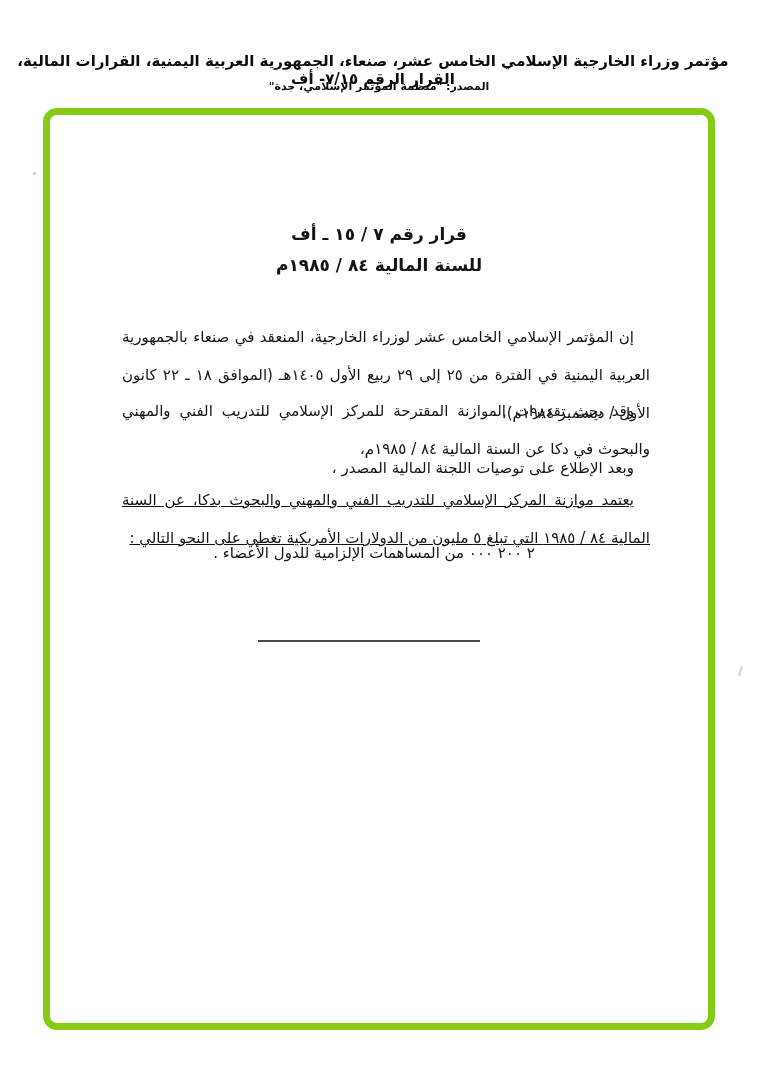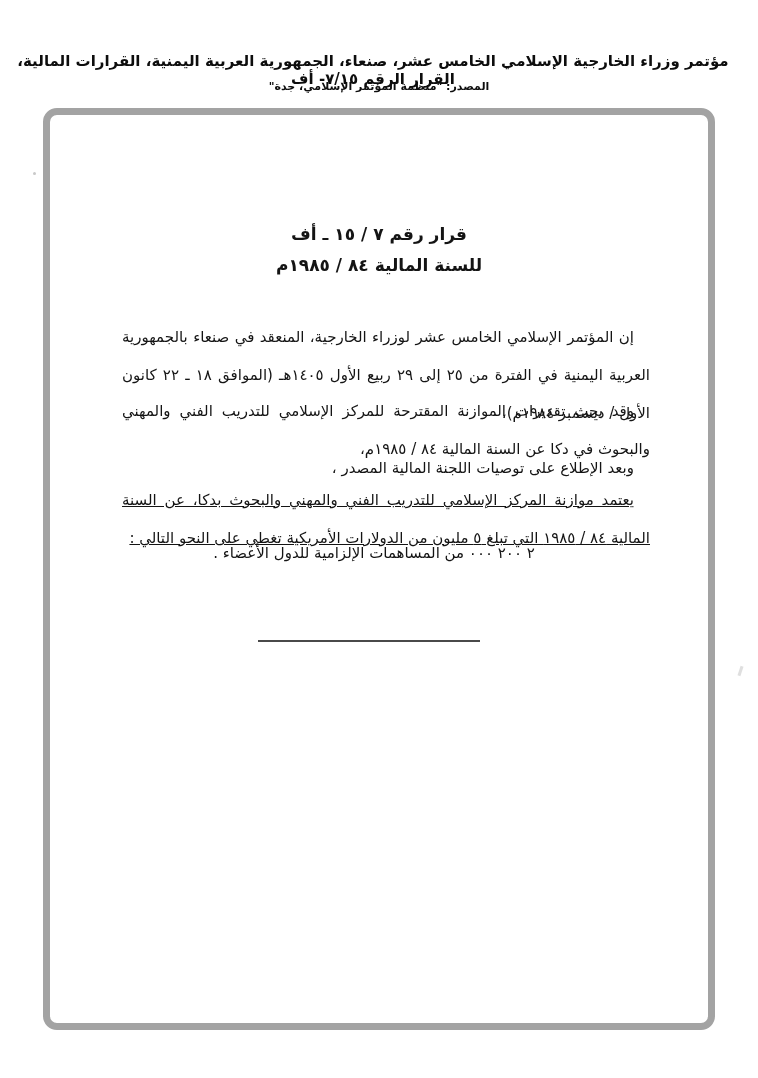--- a/index.html
+++ b/index.html
@@ -37,21 +37,21 @@
     right: 10px;
     font-size: 11px;
     font-weight: bold;
   }
   .doc-frame {
     position: absolute;
     left: 43px;
     top: 108px;
     width: 658px;  
     height: 908px; 
-    border: 7px solid #a3a3a3;
+    border: 7px solid #84cc16;
     border-radius: 14px;
     background: #ffffff;
   }
   .doc-inner {
     position: relative;
     width: 100%;
     height: 100%;
     direction: rtl;
     color: #141414;
   }

